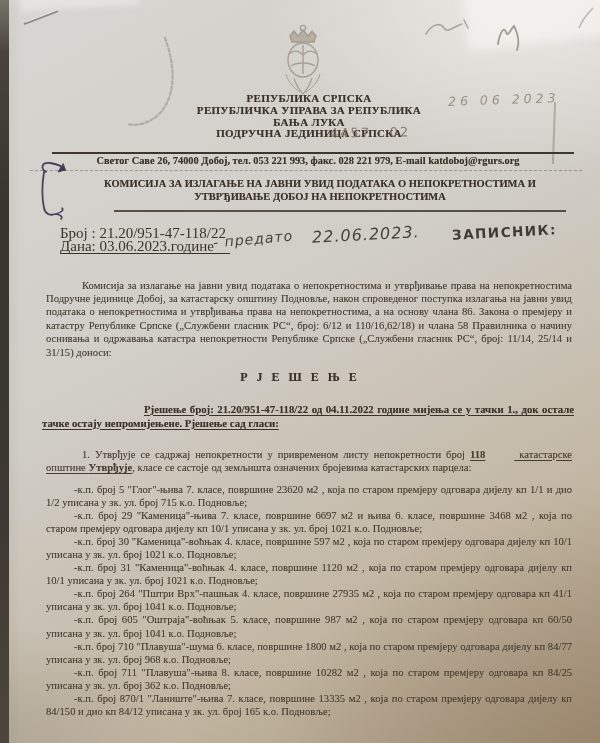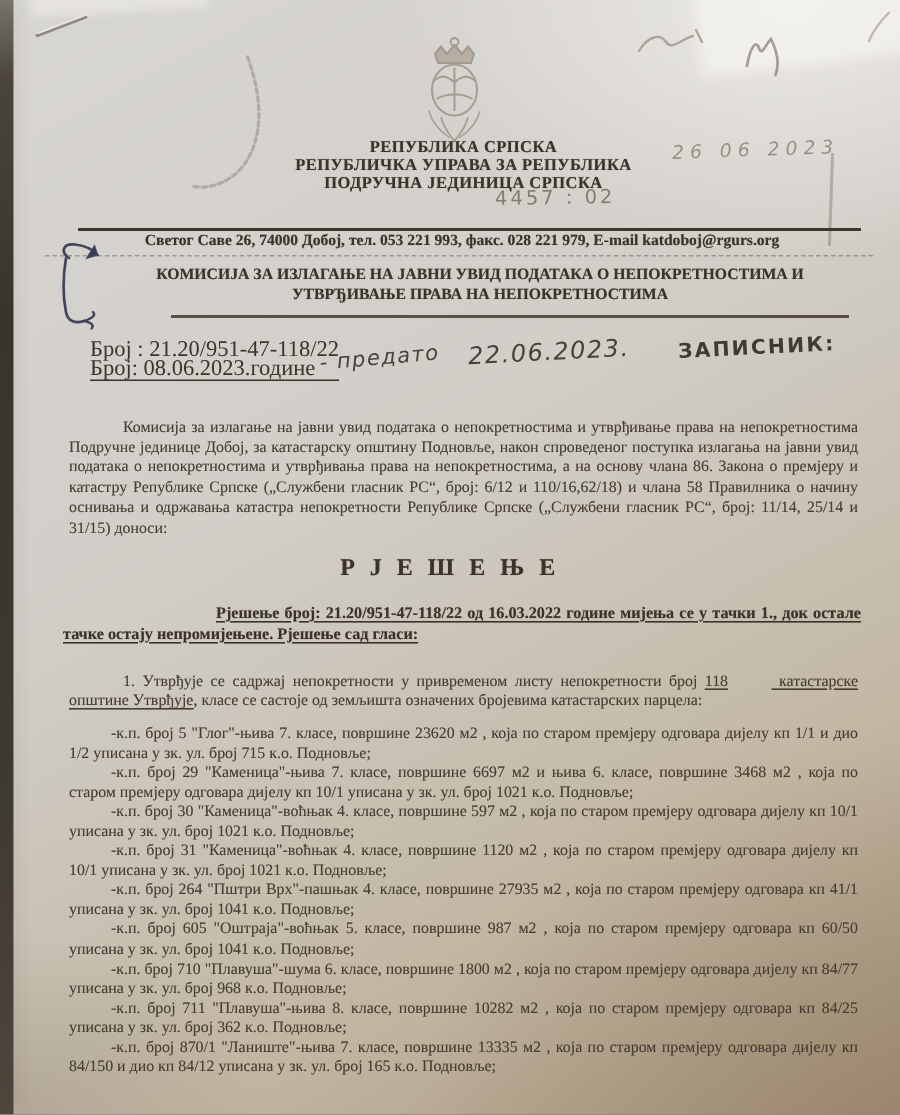--- a/index.html
+++ b/index.html
@@ -36,28 +36,28 @@
   .ref .u{border-bottom:1.6px solid #3b332a;padding-right:16px;display:inline-block;padding-bottom:1px;}
   .hand{font-family:"DejaVu Sans",sans-serif;color:#47423b;}
   .hw-note{left:213px;top:231px;font-size:14px;font-style:italic;transform:rotate(-5deg);letter-spacing:1px;}
   .hw-date{left:312px;top:225px;font-size:16px;font-style:italic;transform:rotate(-3deg);letter-spacing:1px;}
   .hw-zap{left:452px;top:224px;font-size:13.5px;transform:rotate(-3deg);letter-spacing:1.5px;font-weight:bold;color:#3e3a34;}
   .hw-file{left:330px;top:125px;font-size:13px;color:rgba(118,108,93,.85);letter-spacing:2px;transform:rotate(-1deg);font-family:"DejaVu Sans",sans-serif;}
   .hw-pdate{left:448px;top:92px;font-size:12.5px;color:rgba(122,112,97,.7);letter-spacing:4px;transform:rotate(-2deg);font-family:"DejaVu Sans",sans-serif;font-style:italic;}
   .pencil-vline{left:553px;top:102px;width:1.6px;height:62px;background:rgba(128,119,105,.45);transform:rotate(2deg);}
   .intro{left:46px;right:28px;top:268px;text-align:justify;text-indent:36px;
     font-size:10.6px;line-height:13.4px;color:#473e33;text-shadow:0 0 .4px rgba(70,60,48,.4);}
-  .rtitle{left:0;right:0;top:370px;text-align:center;font-weight:bold;font-size:16px;
+  .rtitle{left:0;right:0;top:370px;text-align:center;font-weight:bold;font-size:12px;
     letter-spacing:3px;color:#3b332a;text-shadow:0 0 .6px rgba(60,50,40,.5);}
   .decision{left:42px;right:26px;top:392px;text-align:justify;text-indent:102px;
     font-weight:bold;font-size:10.8px;line-height:13.8px;color:#3b332a;
     text-decoration:underline;text-underline-offset:2px;text-shadow:0 0 .5px rgba(60,50,40,.45);}
   .point1{left:46px;right:28px;top:437px;text-align:justify;text-indent:36px;
     font-size:10.6px;line-height:13.4px;color:#473e33;text-shadow:0 0 .4px rgba(70,60,48,.4);}
-  .point1 .bu{font-weight:normal;text-decoration:underline;text-underline-offset:2px;}
+  .point1 .bu{font-weight:bold;text-decoration:underline;text-underline-offset:2px;}
   .point1 .un{text-decoration:underline;text-underline-offset:2px;padding-left:29px;}
   .parcels{left:46px;right:28px;top:483px;}
   .parcels p{margin:0;text-align:justify;text-indent:28px;font-size:10.6px;
     line-height:13.05px;color:#473e33;text-shadow:0 0 .4px rgba(70,60,48,.4);}
   svg{display:block;}
 </style>
 </head>
 <body>
 
 <div class="paper">
@@ -96,57 +96,58 @@
   <svg class="block" style="left:575px;top:4px;" width="22" height="30" opacity="0.6">
     <path d="M 4 24 C 8 14 14 8 18 4" fill="none" stroke="#9a9184" stroke-width="1.5"></path>
   </svg>
 
   <div class="block hw-pdate">26 06 2023</div>
   <div class="block pencil-vline"></div>
 
   <div class="block org">
     <div>РЕПУБЛИКА СРПСКА</div>
     <div>РЕПУБЛИЧКА УПРАВА ЗА РЕПУБЛИКА</div>
+    <div>БАЊА ЛУКА</div>
     <div>ПОДРУЧНА ЈЕДИНИЦА СРПСКА</div>
   </div>
   <div class="block hw-file">4457 : 02</div>
 
   <div class="block rule1"></div>
   <div class="block contact">Светог Саве 26, 74000 Добој, тел. 053 221 993, факс. 028 221 979, E-mail katdoboj@rgurs.org</div>
   <div class="block rule2"></div>
 
   <svg class="block" style="left:32px;top:158px;" width="56" height="66">
     <g fill="none" stroke="#45445e" stroke-width="1.8" stroke-linecap="round">
       <path d="M 14 14 C 8 10 10 4 18 5 C 26 6 30 8 33 12"></path>
       <path d="M 33 12 L 26 14 L 31 6 Z" fill="#3c3b54" stroke-width="1"></path>
       <path d="M 12 14 C 10 26 10 40 12 50 C 13 56 18 58 24 56"></path>
       <path d="M 24 56 C 30 54 32 52 30 50 M 24 56 C 29 57 31 59 29 61" stroke-width="1.6"></path>
     </g>
   </svg>
 
   <div class="block commission">
     <div>КОМИСИЈА ЗА ИЗЛАГАЊЕ НА ЈАВНИ УВИД ПОДАТАКА О НЕПОКРЕТНОСТИМА И</div>
-    <div>УТВРЂИВАЊЕ ПРАВА НА НЕПОКРЕТНОСТИМА</div>
+    <div>УТВРЂИВАЊЕ ДОБОЈ НА НЕПОКРЕТНОСТИМА</div>
   </div>
   <div class="block rule3"></div>
 
   <div class="block ref">
     <div>Број : 21.20/951-47-118/22</div>
-    <div class="u"><span>Број:</span> <span>08.06.2023.године</span></div>
+    <div class="u"><span>Дана:</span> <span>03.06.2023.године</span></div>
   </div>
 
   <div class="block hand hw-note">- предато</div>
   <div class="block hand hw-date">22.06.2023.</div>
   <div class="block hand hw-zap">ЗАПИСНИК:</div>
 
   <p class="block intro">Комисија за излагање на јавни увид података о непокретностима и утврђивање права на непокретностима Подручне јединице Добој, за катастарску општину Подновље, након спроведеног поступка излагања на јавни увид података о непокретностима и утврђивања права на непокретностима, а на основу члана 86. Закона о премјеру и катастру Републике Српске („Службени гласник РС“, број: 6/12 и 110/16,62/18) и члана 58 Правилника о начину оснивања и одржавања катастра непокретности Републике Српске („Службени гласник РС“, број: 11/14, 25/14 и 31/15) доноси:</p>
 
   <div class="block rtitle">Р Ј Е Ш Е Њ Е</div>
 
-  <p class="block decision">Рјешење број: 21.20/951-47-118/22 од 16.03.2022 године мијења се у тачки 1., док остале тачке остају непромијењене. Рјешење сад гласи:</p>
+  <p class="block decision">Рјешење број: 21.20/951-47-118/22 од 04.11.2022 године мијења се у тачки 1., док остале тачке остају непромијењене. Рјешење сад гласи:</p>
 
   <p class="block point1"><span>1. Утврђује се садржај непокретности у привременом листу непокретности број </span><span class="bu">118</span><span class="un"> катастарске општине </span><span class="bu">Утврђује</span><span>, класе се састоје од земљишта означених бројевима катастарских парцела:</span></p>
 
   <div class="block parcels">
     <p>-к.п. број 5 "Глог"-њива 7. класе, површине 23620 м2 , која по старом премјеру одговара дијелу кп 1/1 и дио 1/2 уписана у зк. ул. број 715 к.о. Подновље;</p>
     <p>-к.п. број 29 "Каменица"-њива 7. класе, површине 6697 м2 и њива 6. класе, површине 3468 м2 , која по старом премјеру одговара дијелу кп 10/1 уписана у зк. ул. број 1021 к.о. Подновље;</p>
     <p>-к.п. број 30 "Каменица"-воћњак 4. класе, површине 597 м2 , која по старом премјеру одговара дијелу кп 10/1 уписана у зк. ул. број 1021 к.о. Подновље;</p>
     <p>-к.п. број 31 "Каменица"-воћњак 4. класе, површине 1120 м2 , која по старом премјеру одговара дијелу кп 10/1 уписана у зк. ул. број 1021 к.о. Подновље;</p>
     <p>-к.п. број 264 "Пштри Врх"-пашњак 4. класе, површине 27935 м2 , која по старом премјеру одговара кп 41/1 уписана у зк. ул. број 1041 к.о. Подновље;</p>
     <p>-к.п. број 605 "Оштраја"-воћњак 5. класе, површине 987 м2 , која по старом премјеру одговара кп 60/50 уписана у зк. ул. број 1041 к.о. Подновље;</p>

